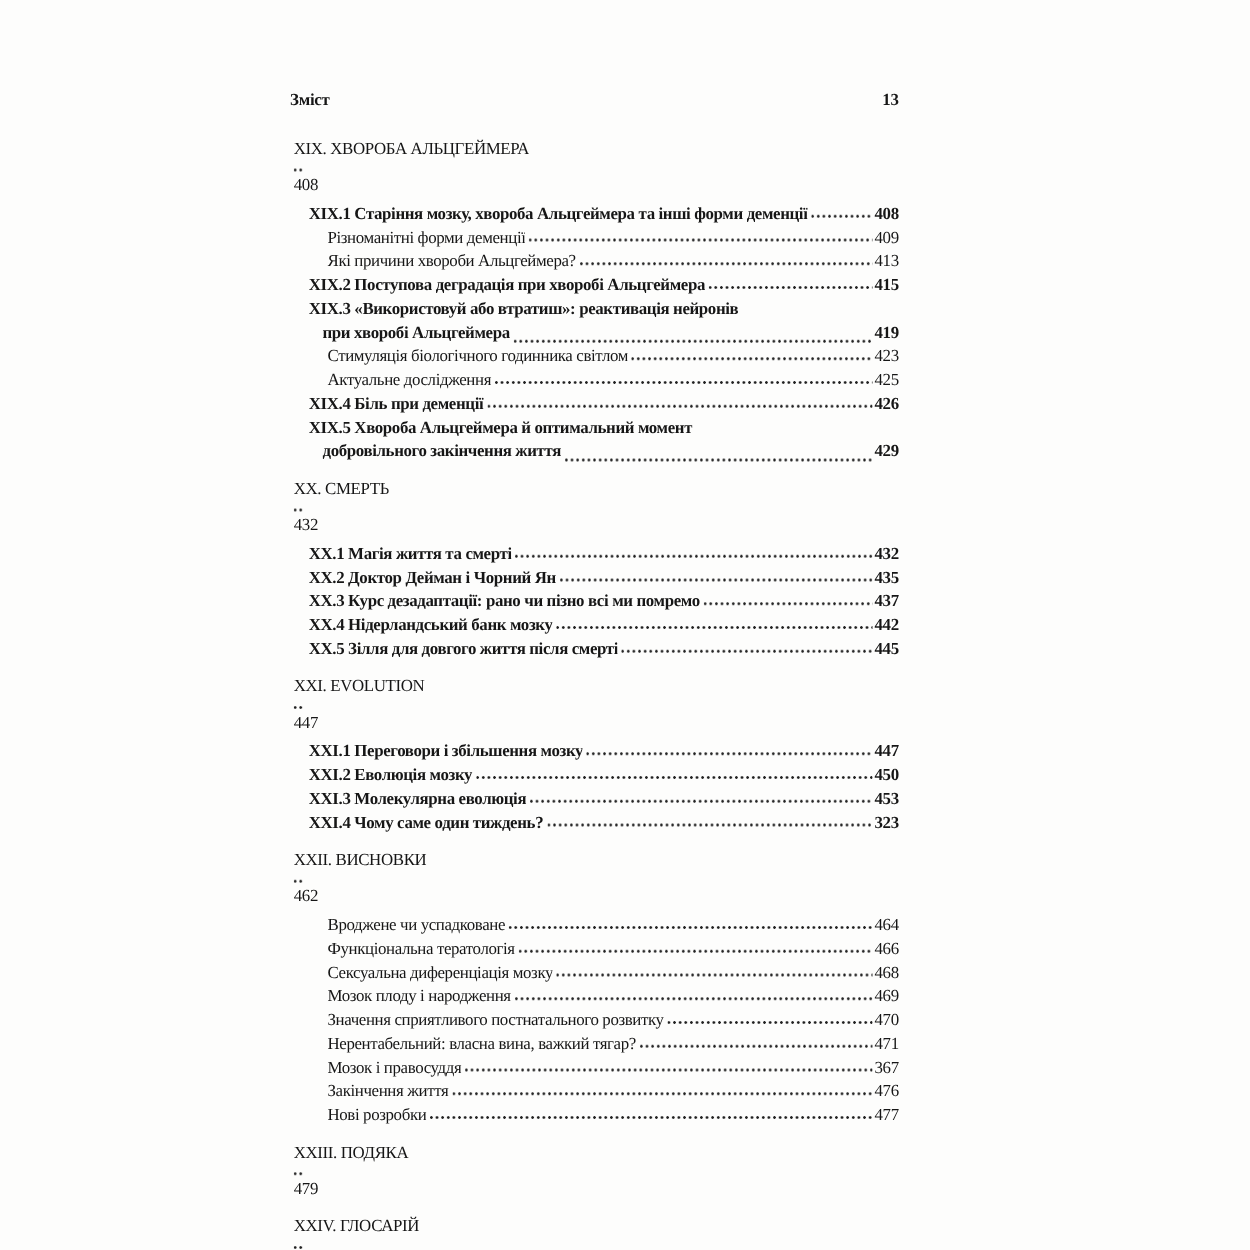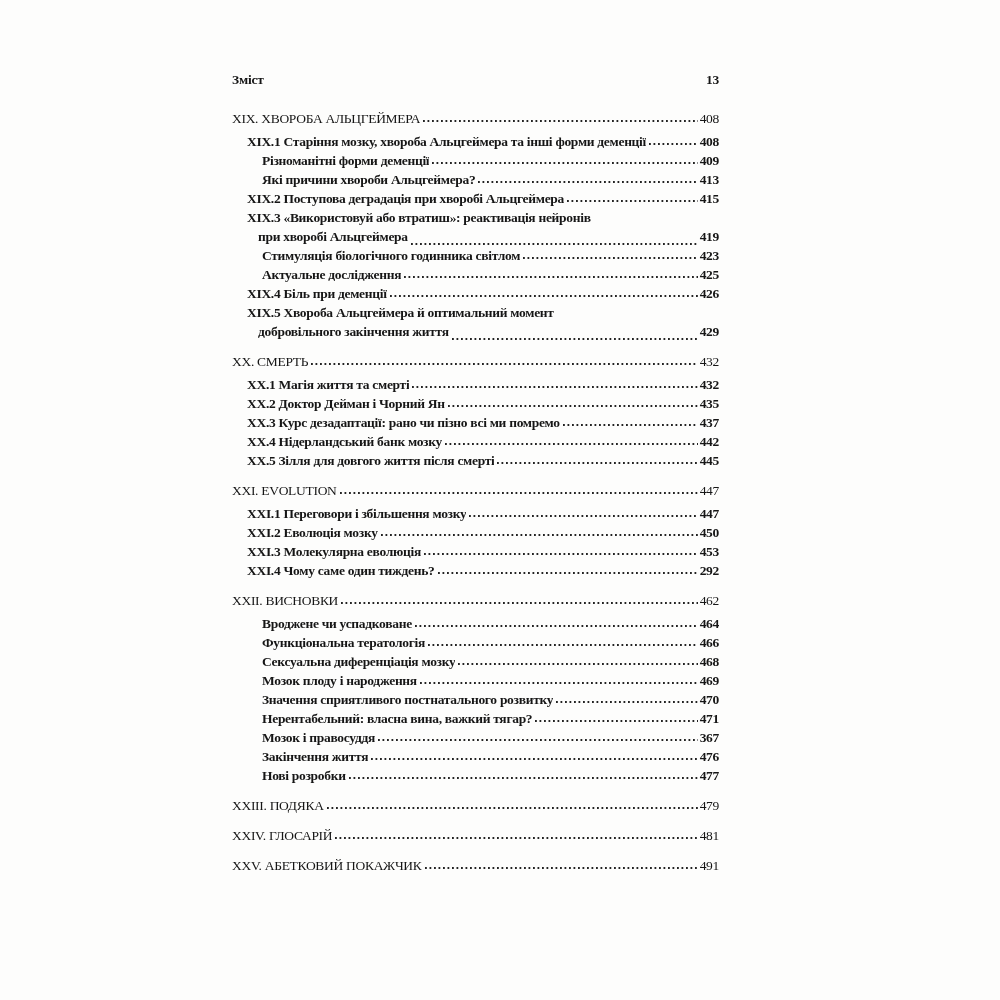--- a/index.html
+++ b/index.html
@@ -34,23 +34,23 @@
   }
   .group + .group { margin-top: 11px; }
   .row {
     display: flex;
     align-items: baseline;
     font-size: 13.5px;
     line-height: 19px;
     letter-spacing: -0.3px;
     white-space: nowrap;
   }
-  .row.lvl0 { margin-bottom: 4px; }
+  .row.lvl0 { margin-bottom: 4px; flex-direction: column; }
   .row.lvl1 { padding-left: 15px; }
-  .row.lvl2 { padding-left: 30px; font-weight: bold; }
+  .row.lvl2 { padding-left: 30px; }
   .row.lvl1.cont { padding-left: 26px; align-items: flex-end; }
   .row.bold { font-weight: 700; }
   .title {
     flex: 0 1 auto;
     overflow: hidden;
   }
   .leader {
     flex: 1 1 10px;
     min-width: 8px;
     height: 4px;
@@ -184,21 +184,21 @@
     <span class="pagenum">450</span>
   </div>
           <div class="row lvl1 bold">
     <span class="title">XXI.3 Молекулярна еволюція</span>
     <span class="leader"></span>
     <span class="pagenum">453</span>
   </div>
           <div class="row lvl1 bold">
     <span class="title">XXI.4 Чому саме один тиждень?</span>
     <span class="leader"></span>
-    <span class="pagenum">292</span>
+    <span class="pagenum">323</span>
   </div>
         </section>
         <section class="group">
           <div class="row lvl0">
     <span class="title">XXII. ВИСНОВКИ</span>
     <span class="leader"></span>
     <span class="pagenum">462</span>
   </div>
           <div class="row lvl2">
     <span class="title">Вроджене чи успадковане</span>

